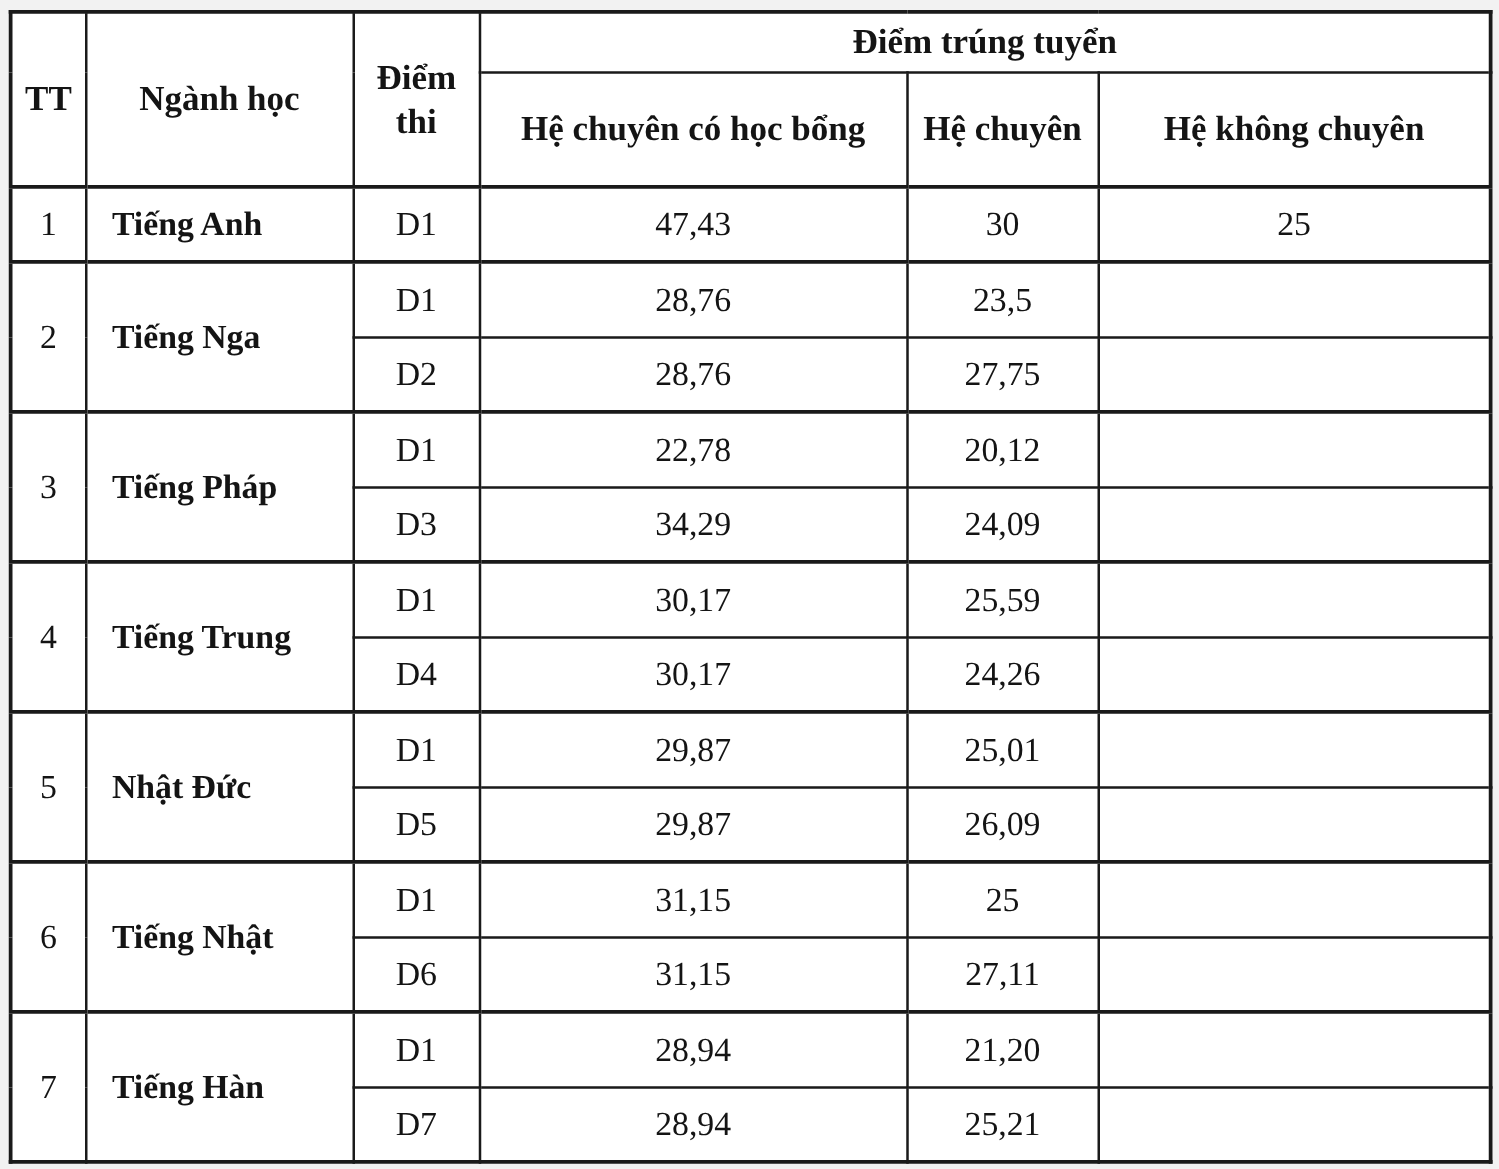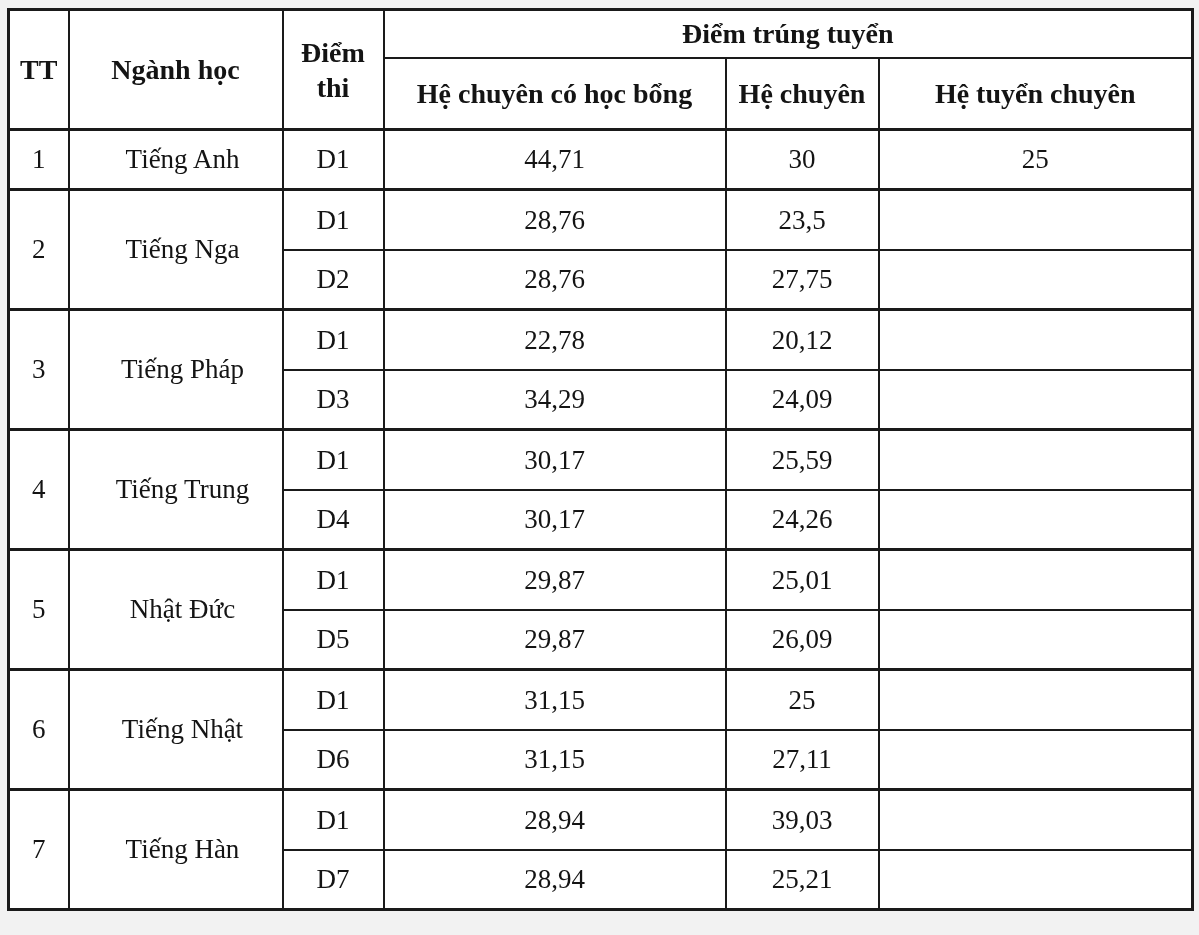--- a/index.html
+++ b/index.html
@@ -37,28 +37,29 @@
     padding: 2px 6px;
     line-height: 1.25;
   }
   .score-table td {
     font-size: 27px;
     text-align: center;
     padding: 2px 6px;
     line-height: 1.2;
   }
   tr.hdr-top th { height: 48px; border-bottom-width: 2px; }
-  tr.hdr-sub th { height: 72px; }
+  tr.hdr-sub th { height: 92px; }
   thead th { border-bottom-width: 3px; }
   tbody tr { height: 60px; }
   tbody tr.group-start td { border-top-width: 3px; }
   tbody tr.sub-row td { border-top-width: 1px; }
   td.major-cell {
-    text-align: center;
+    text-align: left;
     padding-left: 20px;
+    font-weight: bold;
   }
 </style>
 </head>
 <body>
 
 <div class="page">
   <table class="score-table">
     <colgroup>
       <col style="width:60px">
       <col style="width:214px">
@@ -70,30 +71,30 @@
     <thead>
       <tr class="hdr-top">
         <th rowspan="2">TT</th>
         <th rowspan="2">Ngành học</th>
         <th rowspan="2">Điểm thi</th>
         <th colspan="3">Điểm trúng tuyển</th>
       </tr>
       <tr class="hdr-sub">
         <th>Hệ chuyên có học bổng</th>
         <th>Hệ chuyên</th>
-        <th>Hệ tuyển chuyên</th>
+        <th>Hệ không chuyên</th>
       </tr>
     </thead>
     <tbody>
 
       <tr class="group-start">
         <td>1</td>
         <td class="major-cell">Tiếng Anh</td>
         <td>D1</td>
-        <td>44,71</td>
+        <td>47,43</td>
         <td>30</td>
         <td>25</td>
       </tr>
 
       <tr class="group-start">
         <td rowspan="2">2</td>
         <td rowspan="2" class="major-cell">Tiếng Nga</td>
         <td>D1</td>
         <td>28,76</td>
         <td>23,5</td>
@@ -164,21 +165,21 @@
         <td>31,15</td>
         <td>27,11</td>
         <td></td>
       </tr>
 
       <tr class="group-start">
         <td rowspan="2">7</td>
         <td rowspan="2" class="major-cell">Tiếng Hàn</td>
         <td>D1</td>
         <td>28,94</td>
-        <td>39,03</td>
+        <td>21,20</td>
         <td></td>
       </tr>
       <tr class="sub-row">
         <td>D7</td>
         <td>28,94</td>
         <td>25,21</td>
         <td></td>
       </tr>
     </tbody>
   </table>

